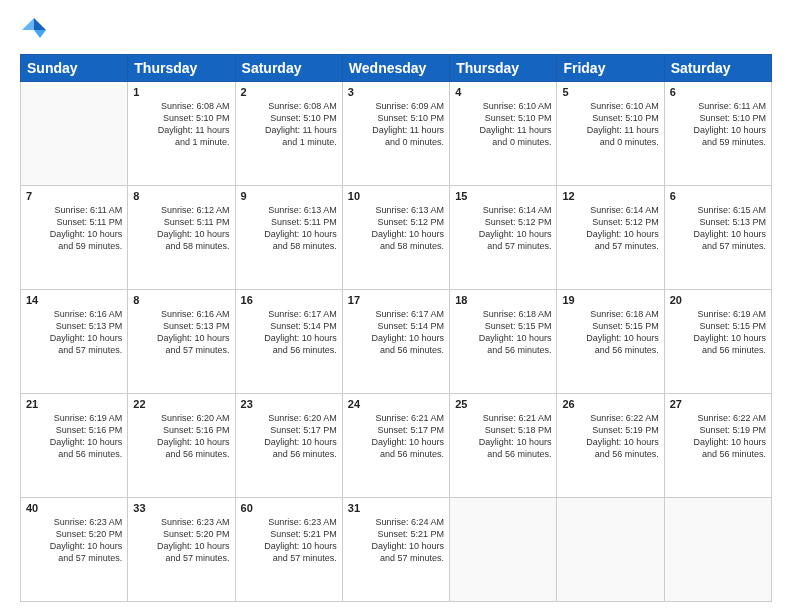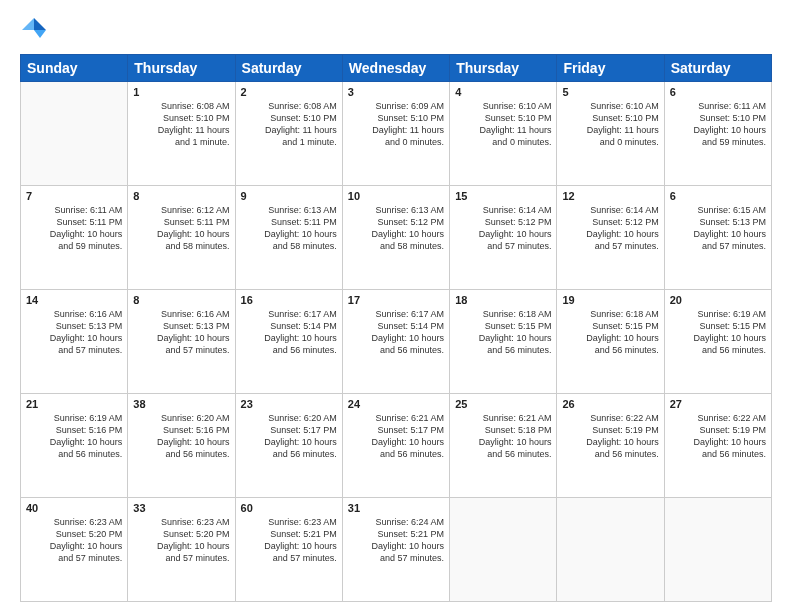--- a/index.html
+++ b/index.html
@@ -213,21 +213,21 @@
             <div class="day-number">20</div>
             <div class="day-info">Sunrise: 6:19 AM<br>Sunset: 5:15 PM<br>Daylight: 10 hours<br>and 56 minutes.</div>
           </td>
         </tr>
         <tr>
           <td>
             <div class="day-number">21</div>
             <div class="day-info">Sunrise: 6:19 AM<br>Sunset: 5:16 PM<br>Daylight: 10 hours<br>and 56 minutes.</div>
           </td>
           <td>
-            <div class="day-number">38</div>
+            <div class="day-number">22</div>
             <div class="day-info">Sunrise: 6:20 AM<br>Sunset: 5:16 PM<br>Daylight: 10 hours<br>and 56 minutes.</div>
           </td>
           <td>
             <div class="day-number">23</div>
             <div class="day-info">Sunrise: 6:20 AM<br>Sunset: 5:17 PM<br>Daylight: 10 hours<br>and 56 minutes.</div>
           </td>
           <td>
             <div class="day-number">24</div>
             <div class="day-info">Sunrise: 6:21 AM<br>Sunset: 5:17 PM<br>Daylight: 10 hours<br>and 56 minutes.</div>
           </td>

